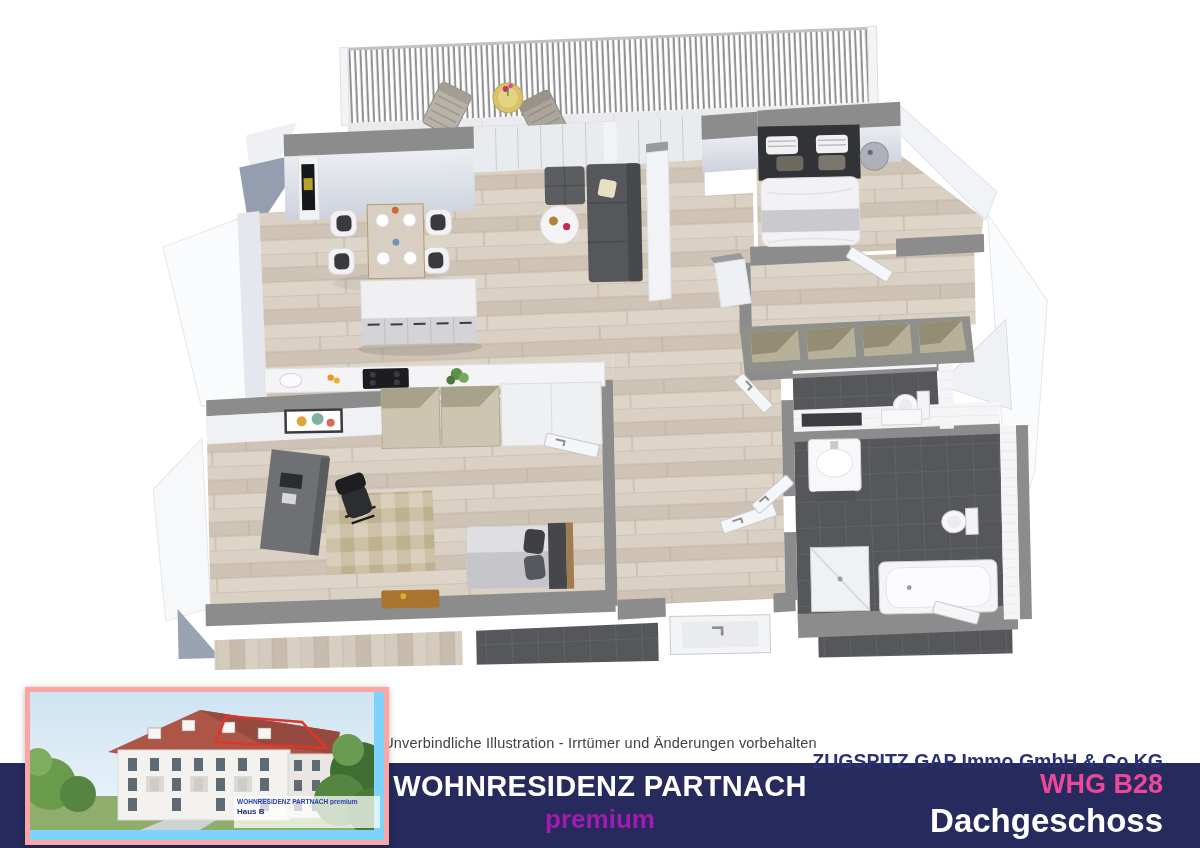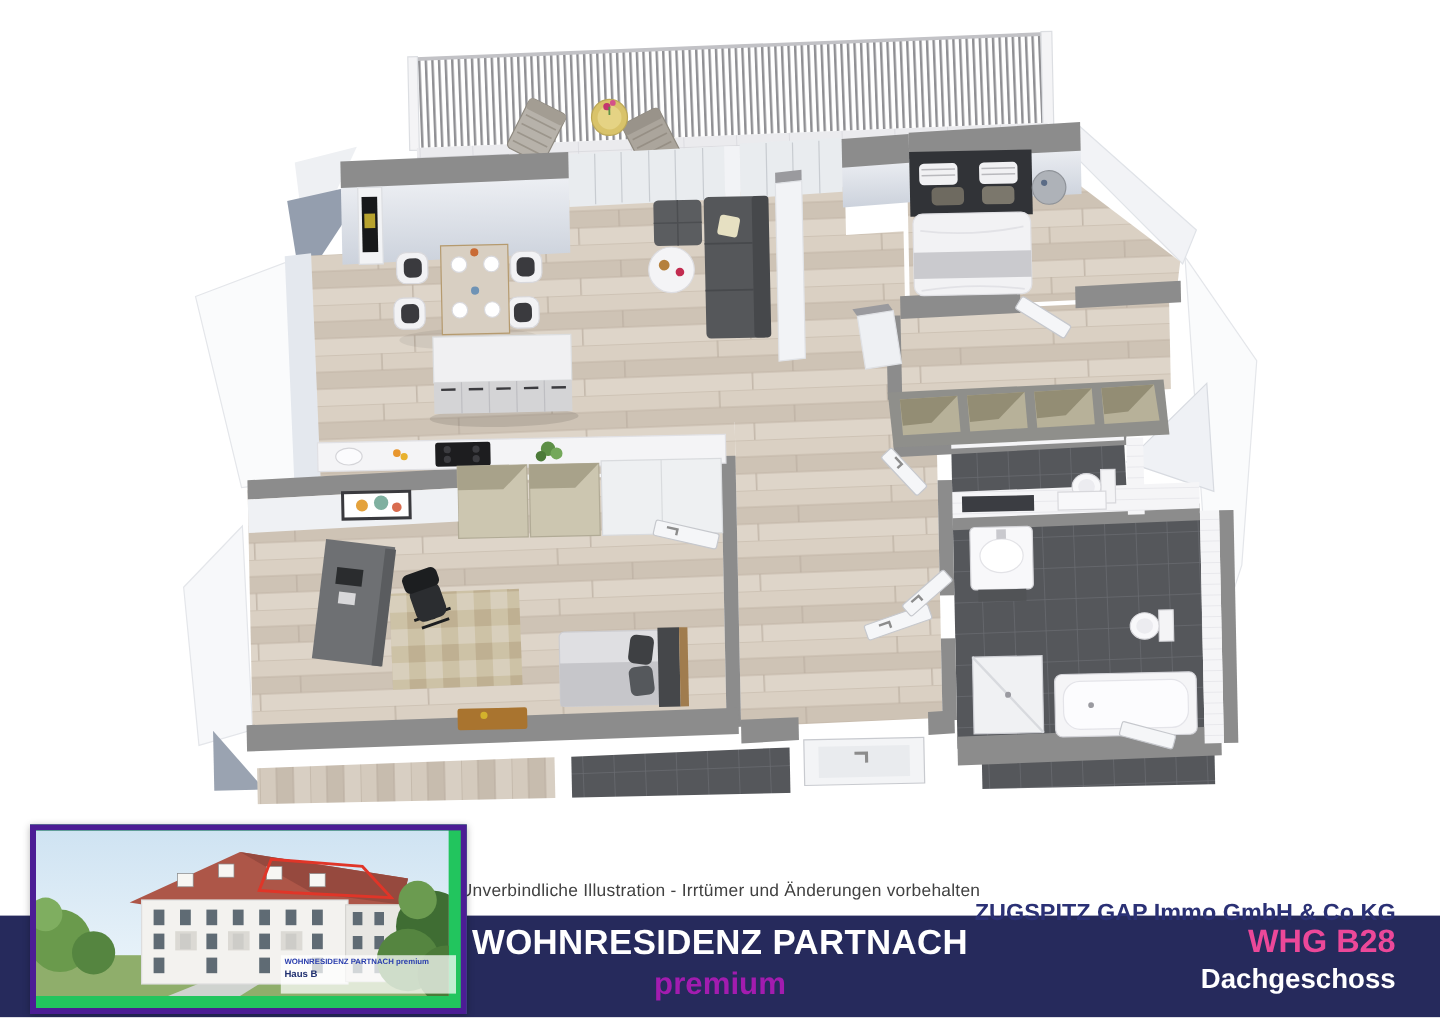--- a/index.html
+++ b/index.html
@@ -9,24 +9,24 @@
   
   .navy-bar{position:absolute;left:0;top:763px;width:1200px;height:85px;background:#262a5c;}
   .disclaimer{position:absolute;left:0;top:735px;width:1200px;text-align:center;
               font-size:14.5px;color:#414141;letter-spacing:.2px;}
   .company{position:absolute;right:37px;top:750px;font-size:19.5px;font-weight:bold;color:#2b3175;}
   .title-main{position:absolute;left:0;top:770px;width:1200px;text-align:center;
               font-size:29px;font-weight:bold;color:#ffffff;letter-spacing:.3px;}
   .title-sub{position:absolute;left:0;top:804px;width:1200px;text-align:center;
              font-size:26px;font-weight:bold;color:#a21caf;}
   .unit{position:absolute;right:37px;top:769px;font-size:27px;font-weight:bold;color:#ec4899;}
-  .floor{position:absolute;right:37px;top:802px;font-size:23px;font-weight:bold;color:#ffffff;}
+  .floor{position:absolute;right:37px;top:802px;font-size:33px;font-weight:bold;color:#ffffff;}
   
-  .inset{position:absolute;left:25px;top:687px;width:354px;height:148px;background:#22c55e;
-         border:5px solid #4c1d95;box-shadow:0 1px 6px rgba(0,0,0,.28);text-decoration:underline;}
+  .inset{position:absolute;left:25px;top:687px;width:354px;height:148px;background:#7dd3fc;
+         border:5px solid #fca5a5;box-shadow:0 1px 6px rgba(0,0,0,.28);text-decoration:underline;}
   .inset svg{display:block;}
   .inset-caption{position:absolute;left:204px;top:104px;width:146px;height:32px;
                  background:rgba(255,255,255,.72);padding:2px 3px;box-sizing:border-box;}
   .cap1{display:block;font-size:6.5px;font-weight:bold;color:#2b3fae;white-space:nowrap;overflow:hidden;}
   .cap2{display:block;font-size:8px;font-weight:bold;color:#203070;margin-top:2px;}
 </style>
 </head>
 <body>
 
 <div class="page">

